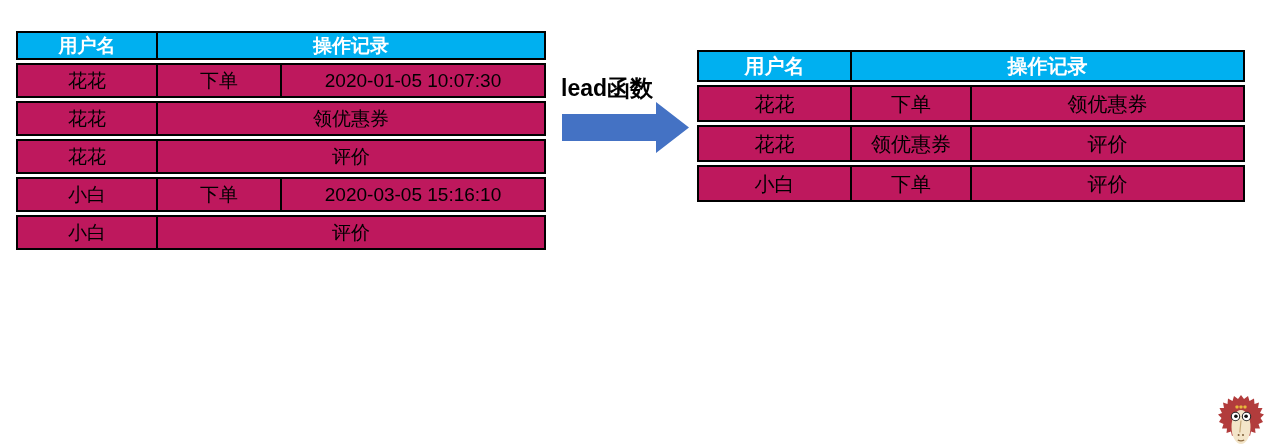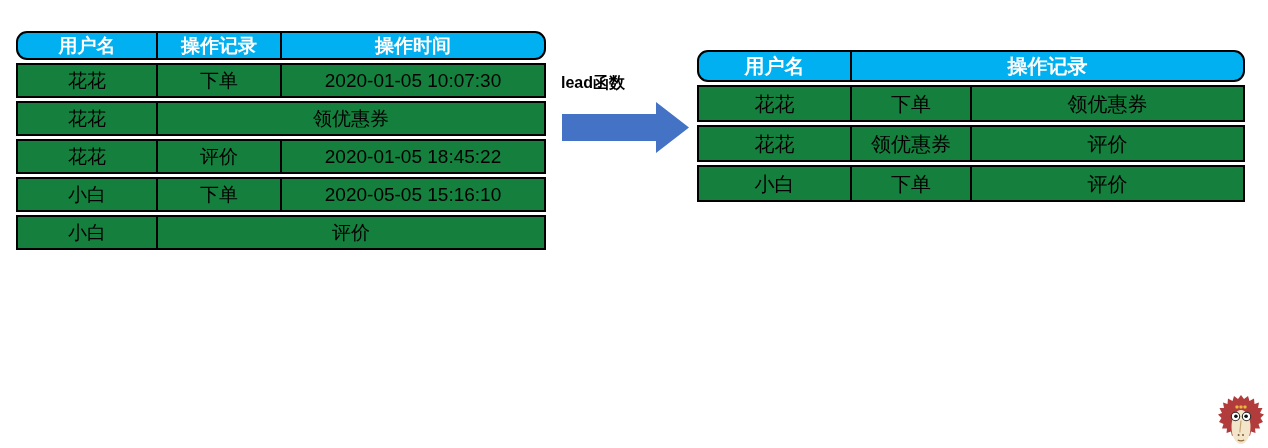--- a/index.html
+++ b/index.html
@@ -12,24 +12,24 @@
   }
   html,body{margin:0;padding:0;}
   body{
     width:1268px;height:448px;position:relative;background:#ffffff;
     font-family:"Liberation Sans","DejaVu Sans",sans-serif;
     overflow:hidden;color:#000;
   }
   .dtable{position:absolute;}
   .trow{
     display:flex;align-items:stretch;box-sizing:border-box;
-    border:2px solid var(--border);background:#15803d;margin-bottom:3px;
+    border:2px solid var(--border);background:#be185d;margin-bottom:3px;
   }
   .trow:last-child{margin-bottom:0;}
-  .trow.thead{background:var(--header-bg);color:var(--header-text);font-weight:bold;border-radius:11px;}
+  .trow.thead{background:var(--header-bg);color:var(--header-text);font-weight:bold;}
   .cell{
     display:flex;align-items:center;justify-content:center;box-sizing:border-box;
     border-right:2px solid var(--border);white-space:nowrap;line-height:1;
   }
   .cell:last-child{border-right:none;flex:1;}
 
   
   #left-table{left:16px;top:31px;width:530px;font-size:19px;}
   #left-table .thead{height:29px;}
   #left-table .trow{height:35px;}
@@ -39,53 +39,51 @@
 
   
   #right-table{left:697px;top:50px;width:548px;font-size:20px;}
   #right-table .trow{height:37px;}
   #right-table .thead.trow{height:32px;}
   #right-table .c0{width:153px;}
   #right-table .c1{width:120px;}
 
   #arrow-label{
     position:absolute;left:561px;top:73px;
-    font-size:16px;font-weight:bold;letter-spacing:0px;
+    font-size:23px;font-weight:bold;letter-spacing:0px;
   }
   #arrow-svg{position:absolute;left:560px;top:100px;}
 
   #mascot{position:absolute;left:1218px;top:395px;}
 </style>
 </head>
 <body>
 
 <div id="left-table" class="dtable">
     <div class="trow thead">
       <div class="cell c0">用户名</div>
       <div class="cell c1">操作记录</div>
-      <div class="cell c2">操作时间</div>
     </div>
     <div class="trow">
       <div class="cell c0">花花</div>
       <div class="cell c1">下单</div>
       <div class="cell c2">2020-01-05 10:07:30</div>
     </div>
     <div class="trow">
       <div class="cell c0">花花</div>
       <div class="cell c1">领优惠券</div>
     </div>
     <div class="trow">
       <div class="cell c0">花花</div>
       <div class="cell c1">评价</div>
-      <div class="cell c2">2020-01-05 18:45:22</div>
     </div>
     <div class="trow">
       <div class="cell c0">小白</div>
       <div class="cell c1">下单</div>
-      <div class="cell c2">2020-05-05 15:16:10</div>
+      <div class="cell c2">2020-03-05 15:16:10</div>
     </div>
     <div class="trow">
       <div class="cell c0">小白</div>
       <div class="cell c1">评价</div>
     </div>
   </div>
 
 <div id="arrow-label">lead函数</div>
 <svg id="arrow-svg" width="132" height="56" viewBox="0 0 132 56" aria-hidden="true">
   <polygon points="2,14 96,14 96,2 129,27.5 96,53 96,41 2,41" fill="#4472C4"></polygon>

